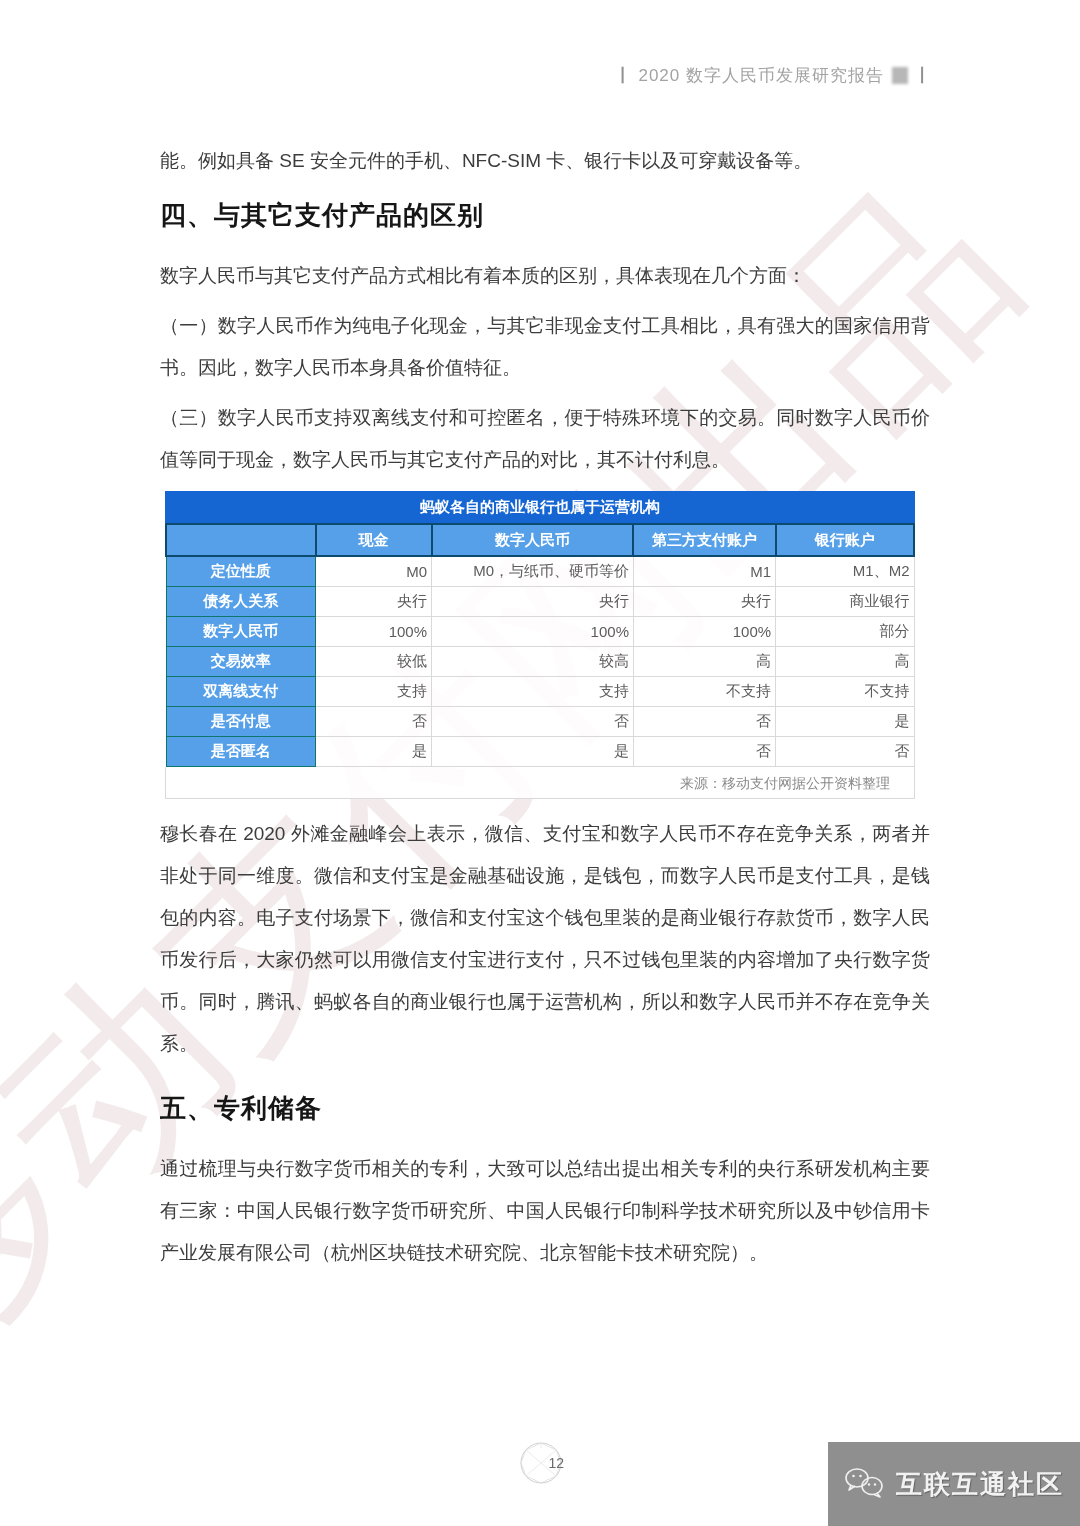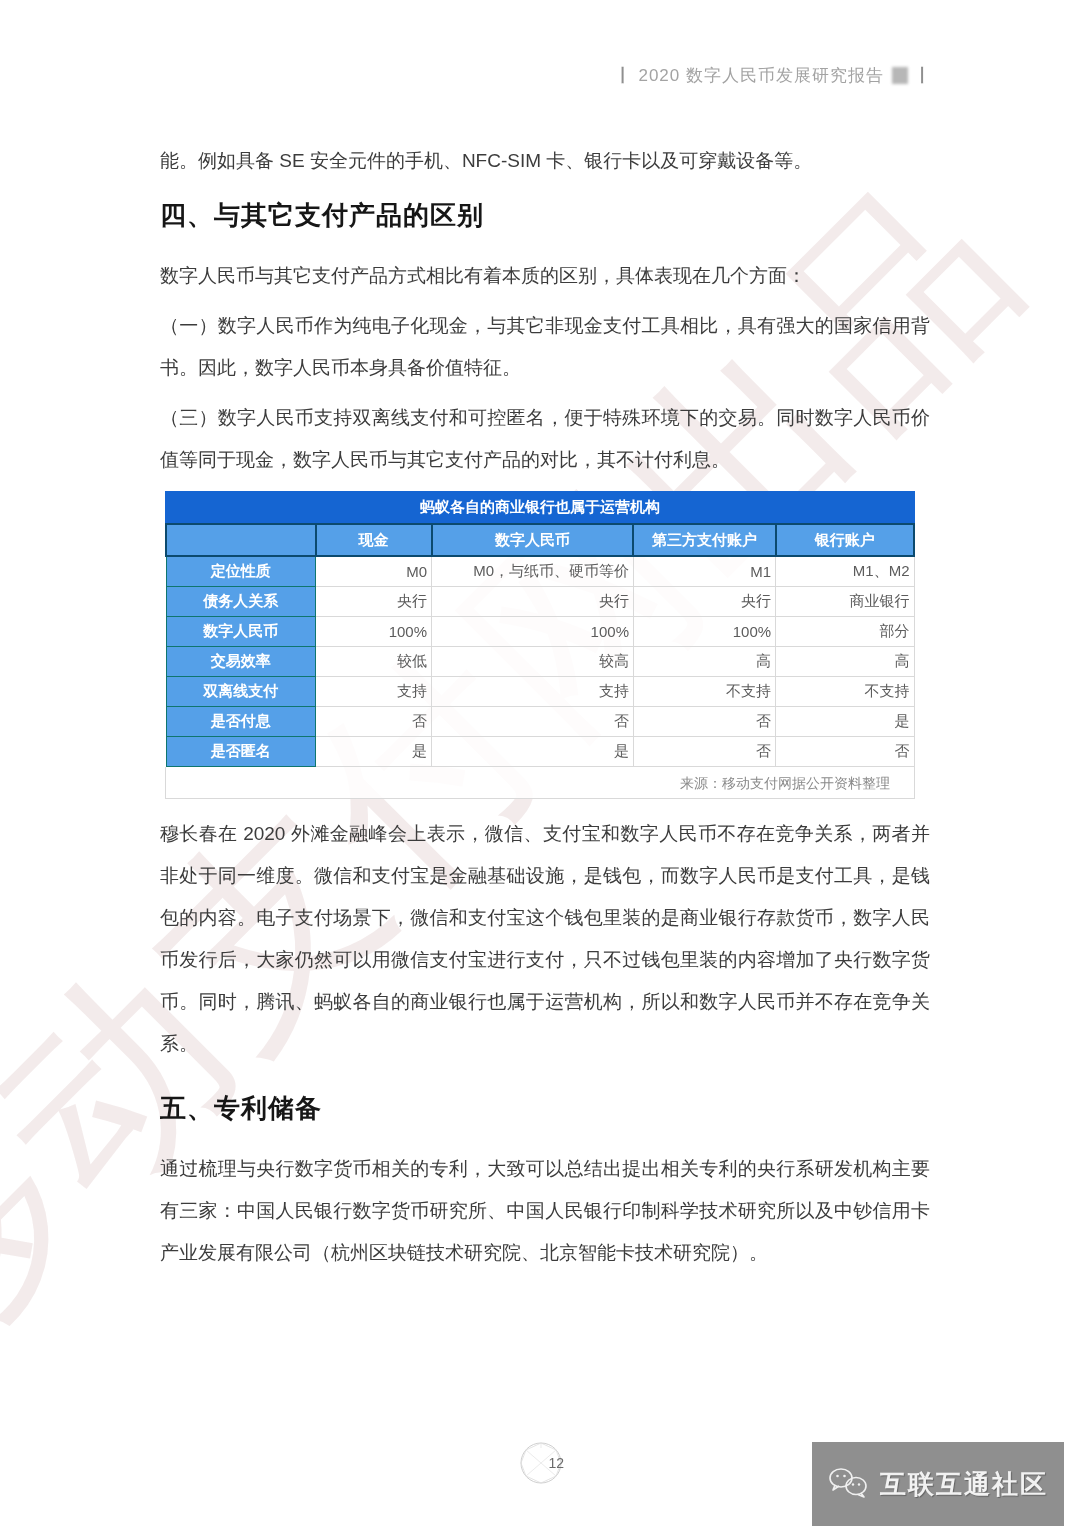--- a/index.html
+++ b/index.html
@@ -78,21 +78,21 @@
   
   .page-num-wrap {
     position:absolute; left:518px; top:1440px; width:46px; height:46px; z-index:2;
   }
   .page-num-wrap svg { position:absolute; left:0; top:0; }
   .page-num {
     position:absolute; width:46px; height:46px; line-height:46px;
     text-align:right; font-size:14px; color:#6b6b6b;
   }
   .community-block {
-    position:absolute; right:16px; bottom:0; width:252px; height:84px;
+    position:absolute; right:0; bottom:0; width:252px; height:84px;
     background:#8f8f8f; z-index:3;
     display:flex; align-items:center; justify-content:center; gap:10px;
   }
   .community-label {
     font-size:26px; color:#f2f2f2; letter-spacing:2px; font-weight:bold;
     text-shadow:1px 1px 1px rgba(0,0,0,0.3);
   }
 </style>
 </head>
 <body>

